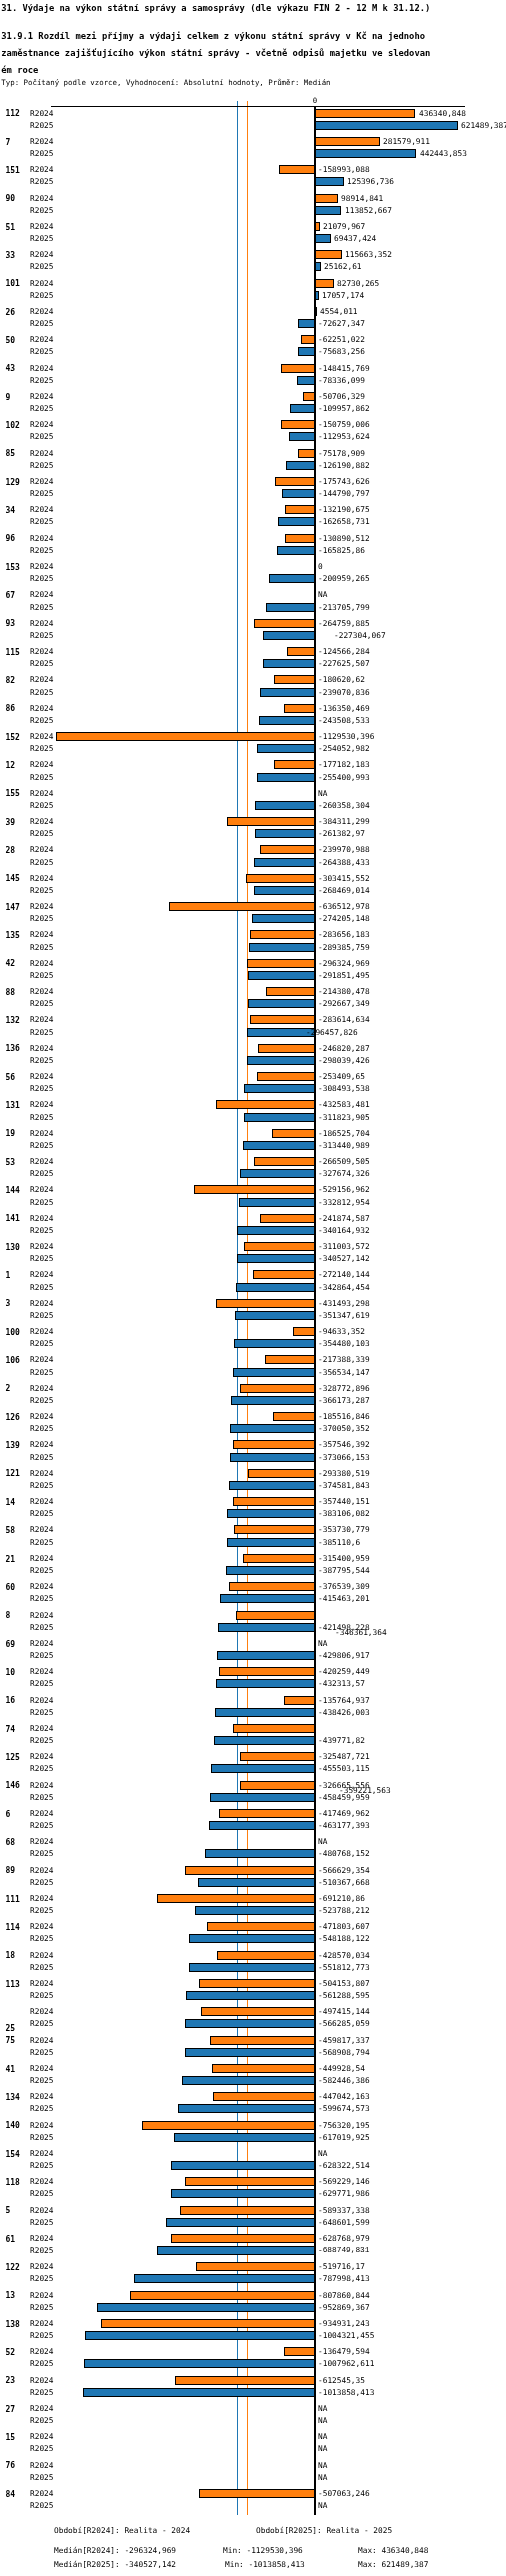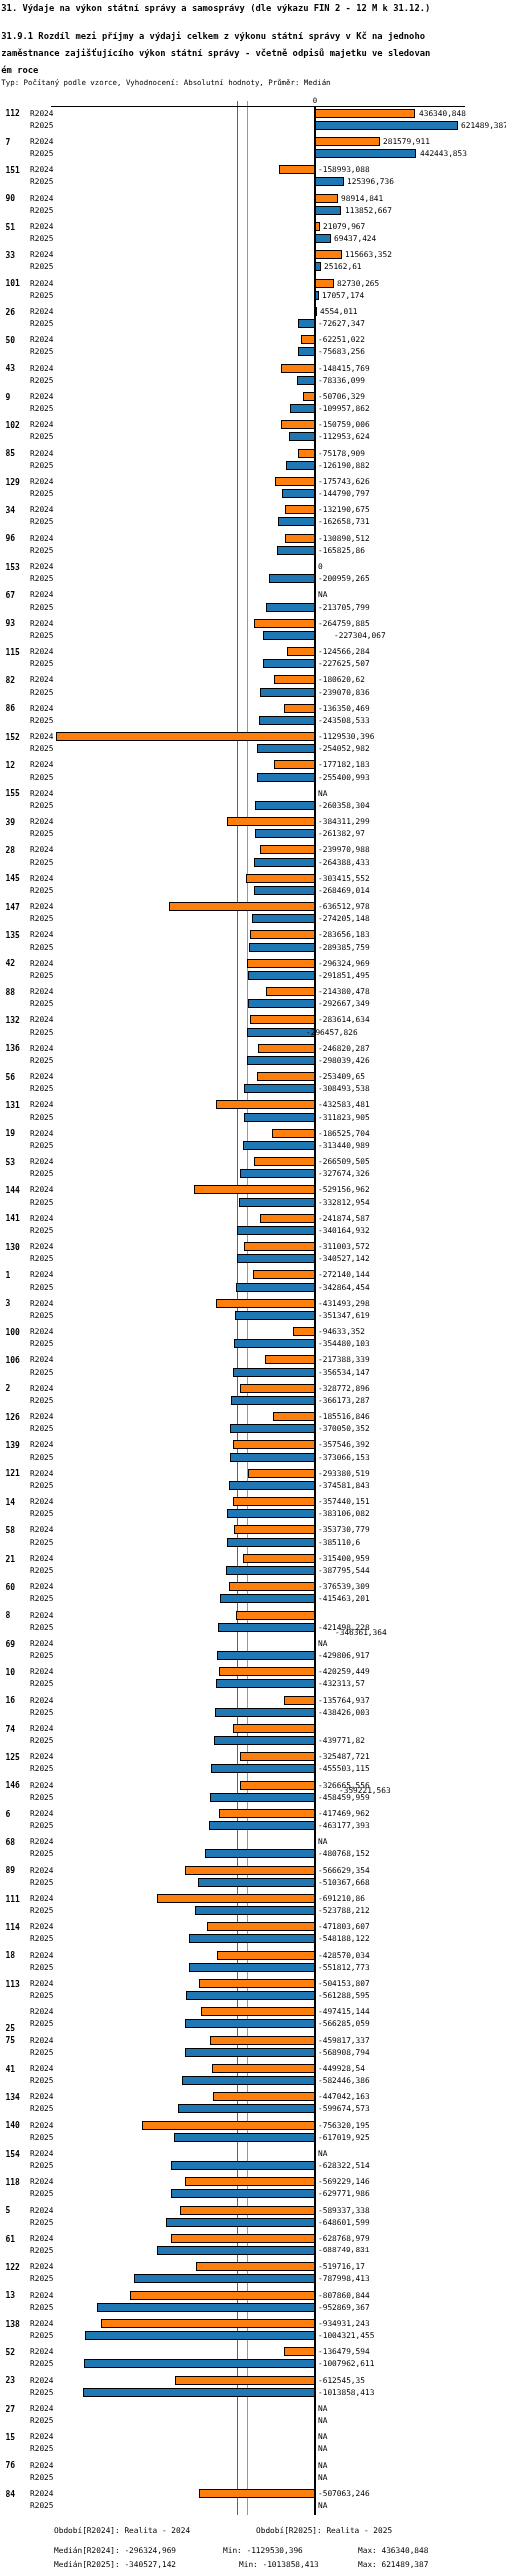--- a/index.html
+++ b/index.html
@@ -621,17 +621,17 @@
     <div class="abs zero-line"></div>
   </div>
 
   <div>
     <div class="abs foot" style="left:54px;top:2526px;">Období[R2024]: Realita - 2024</div>
     <div class="abs foot" style="left:256px;top:2526px;">Období[R2025]: Realita - 2025</div>
     <div class="abs foot" style="left:54px;top:2546px;">Medián[R2024]: -296324,969</div>
     <div class="abs foot" style="left:223px;top:2546px;">Min: -1129530,396</div>
     <div class="abs foot" style="left:358px;top:2546px;">Max: 436340,848</div>
     <div class="abs foot" style="left:54px;top:2560px;">Medián[R2025]: -340527,142</div>
-    <div class="abs foot" style="left:227px;top:2560px;padding-left:12px;">Min: -1013858,413</div>
+    <div class="abs foot" style="left:213px;top:2560px;padding-left:12px;">Min: -1013858,413</div>
     <div class="abs foot" style="left:358px;top:2560px;">Max: 621489,387</div>
   </div>
 </div>
 
 
 </body></html>

